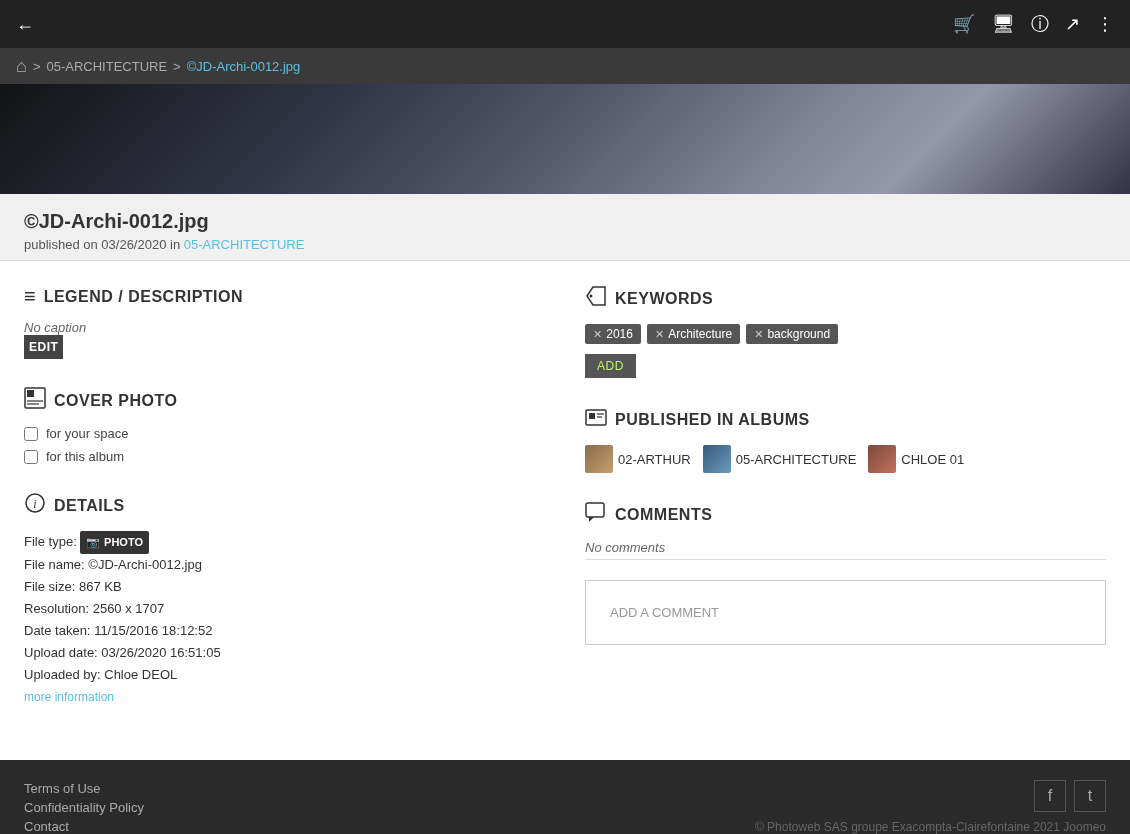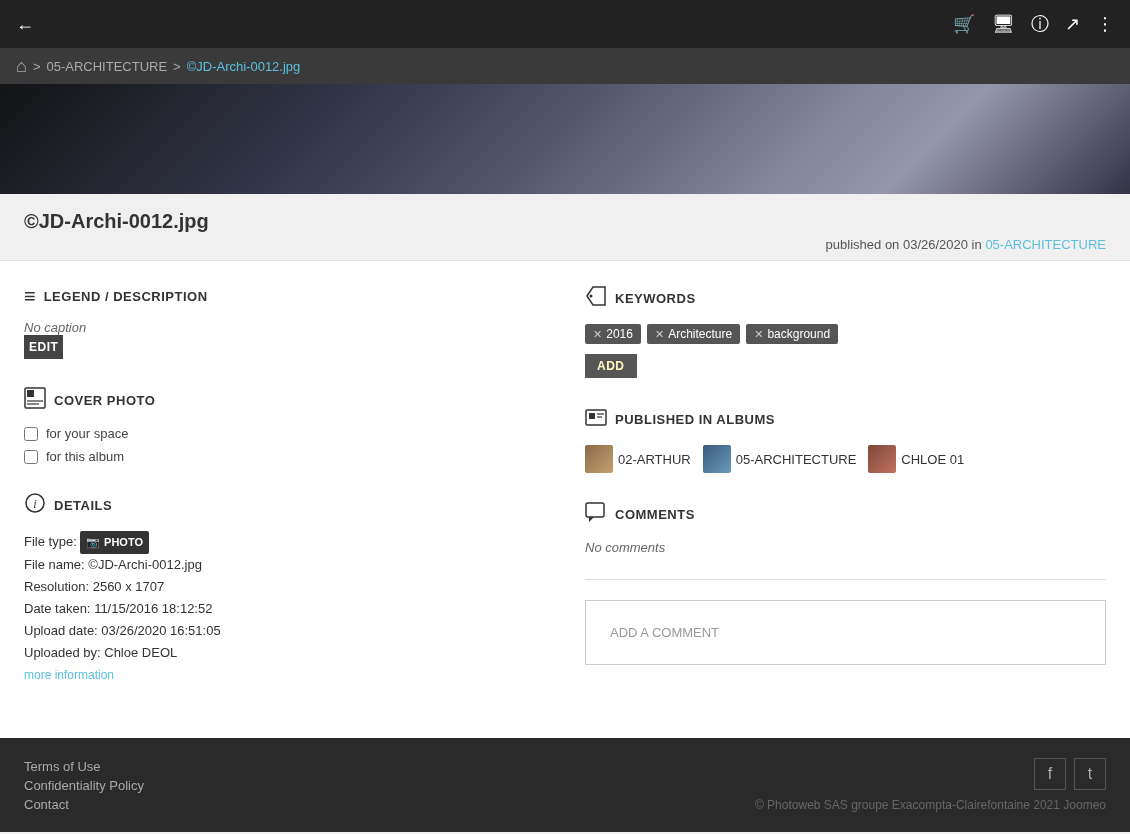--- a/index.html
+++ b/index.html
@@ -50,21 +50,21 @@
       opacity: 0.9;
     }
 
     
     .page-title-area {
       background: #f0f0f0;
       padding: 16px 24px 8px 24px;
       border-bottom: 1px solid #ddd;
     }
     .page-title-area h1 { font-size: 20px; font-weight: bold; color: #333; }
-    .page-title-area .publish-info { font-size: 13px; color: #555; margin-top: 4px; text-align: right; }
+    .page-title-area .publish-info { font-size: 13px; color: #555; margin-top: 4px; }
     .page-title-area .publish-info a { color: #5bc0de; text-decoration: none; }
 
     
     .main-content {
       background: #fff;
       margin: 0;
       padding: 24px;
       min-height: 450px;
       display: flex;
       gap: 40px;
@@ -73,21 +73,21 @@
     .right-col { flex: 1; min-width: 0; }
 
     
     .section-header {
       display: flex;
       align-items: center;
       gap: 8px;
       margin-bottom: 12px;
     }
     .section-header .icon { font-size: 20px; color: #333; }
-    .section-header h3 { font-size: 13px; font-weight: bold; letter-spacing: 0.5px; color: #333; text-transform: uppercase; }
+    .section-header h3 { font-size: 16px; font-weight: bold; letter-spacing: 0.5px; color: #333; text-transform: uppercase; }
 
     .section-block { margin-bottom: 28px; }
 
     
     .no-caption { font-style: italic; color: #666; font-size: 13px; }
 
     
     .btn-dark {
       background: #444;
       color: #fff;
@@ -133,25 +133,25 @@
       gap: 4px;
       background: #555;
       color: #fff;
       font-size: 12px;
       padding: 3px 8px;
       border-radius: 2px;
     }
     .keyword-tag .x-btn { cursor: pointer; font-size: 11px; color: #ccc; }
     .btn-add {
       background: #555;
-      color: #fef9c3;
+      color: #bef264;
       border: none;
       padding: 5px 12px;
       font-size: 12px;
-      font-weight: bold;
+      font-weight: normal;
       cursor: pointer;
       letter-spacing: 0.5px;
     }
 
     
     .albums-row { display: flex; align-items: center; gap: 12px; flex-wrap: wrap; margin-top: 4px; text-align: right; }
     .album-item { display: flex; align-items: center; gap: 5px; font-size: 13px; color: #333; cursor: pointer; }
     .album-thumb {
       width: 28px;
       height: 28px;
@@ -160,21 +160,21 @@
       align-items: center;
       justify-content: center;
       font-size: 10px;
       overflow: hidden;
     }
     .album-thumb.arthur { background: linear-gradient(135deg, #8a6a4a, #c4a070); }
     .album-thumb.archi { background: linear-gradient(135deg, #3a5a7a, #6a9aba); }
     .album-thumb.chloe { background: linear-gradient(135deg, #7a4a3a, #c47060); }
 
     
-    .no-comments { font-style: italic; color: #666; font-size: 13px; margin-bottom: 24px; }
+    .no-comments { font-style: italic; color: #666; font-size: 13px; margin-bottom: 4px; }
     .comment-input-box {
       border: 1px solid #ccc;
       padding: 24px;
       width: 100%;
       font-size: 13px;
       color: #999;
       cursor: text;
       background: #fff;
     }
 
@@ -293,20 +293,24 @@
           <span class="file-type-badge">
             <span>📷</span>
             <span>PHOTO</span>
           </span>
         </div>
         <div>
           <span>File name:</span>
           <span>©JD-Archi-0012.jpg</span>
         </div>
         <div>
+          <span>File size:</span>
+          <span>867 KB</span>
+        </div>
+        <div>
           <span>Resolution:</span>
           <span>2560 x 1707</span>
         </div>
         <div>
           <span>Date taken:</span>
           <span>11/15/2016 18:12:52</span>
         </div>
         <div>
           <span>Upload date:</span>
           <span>03/26/2020 16:51:05</span>

